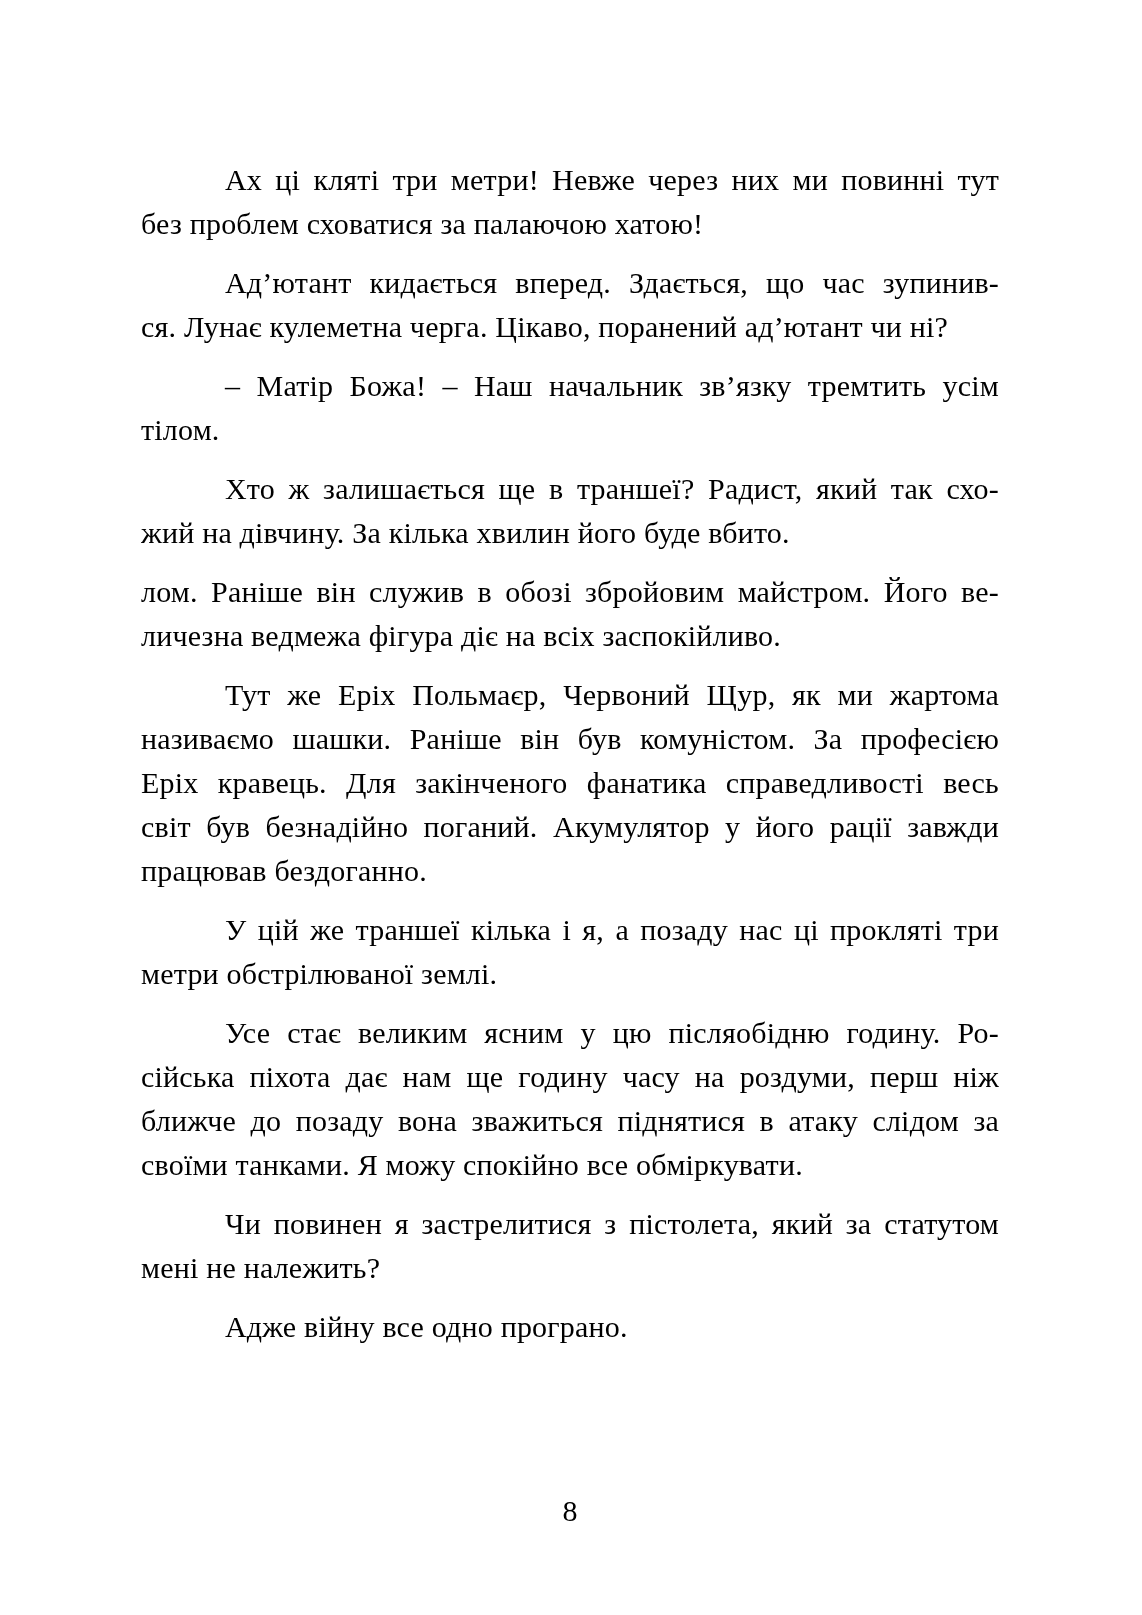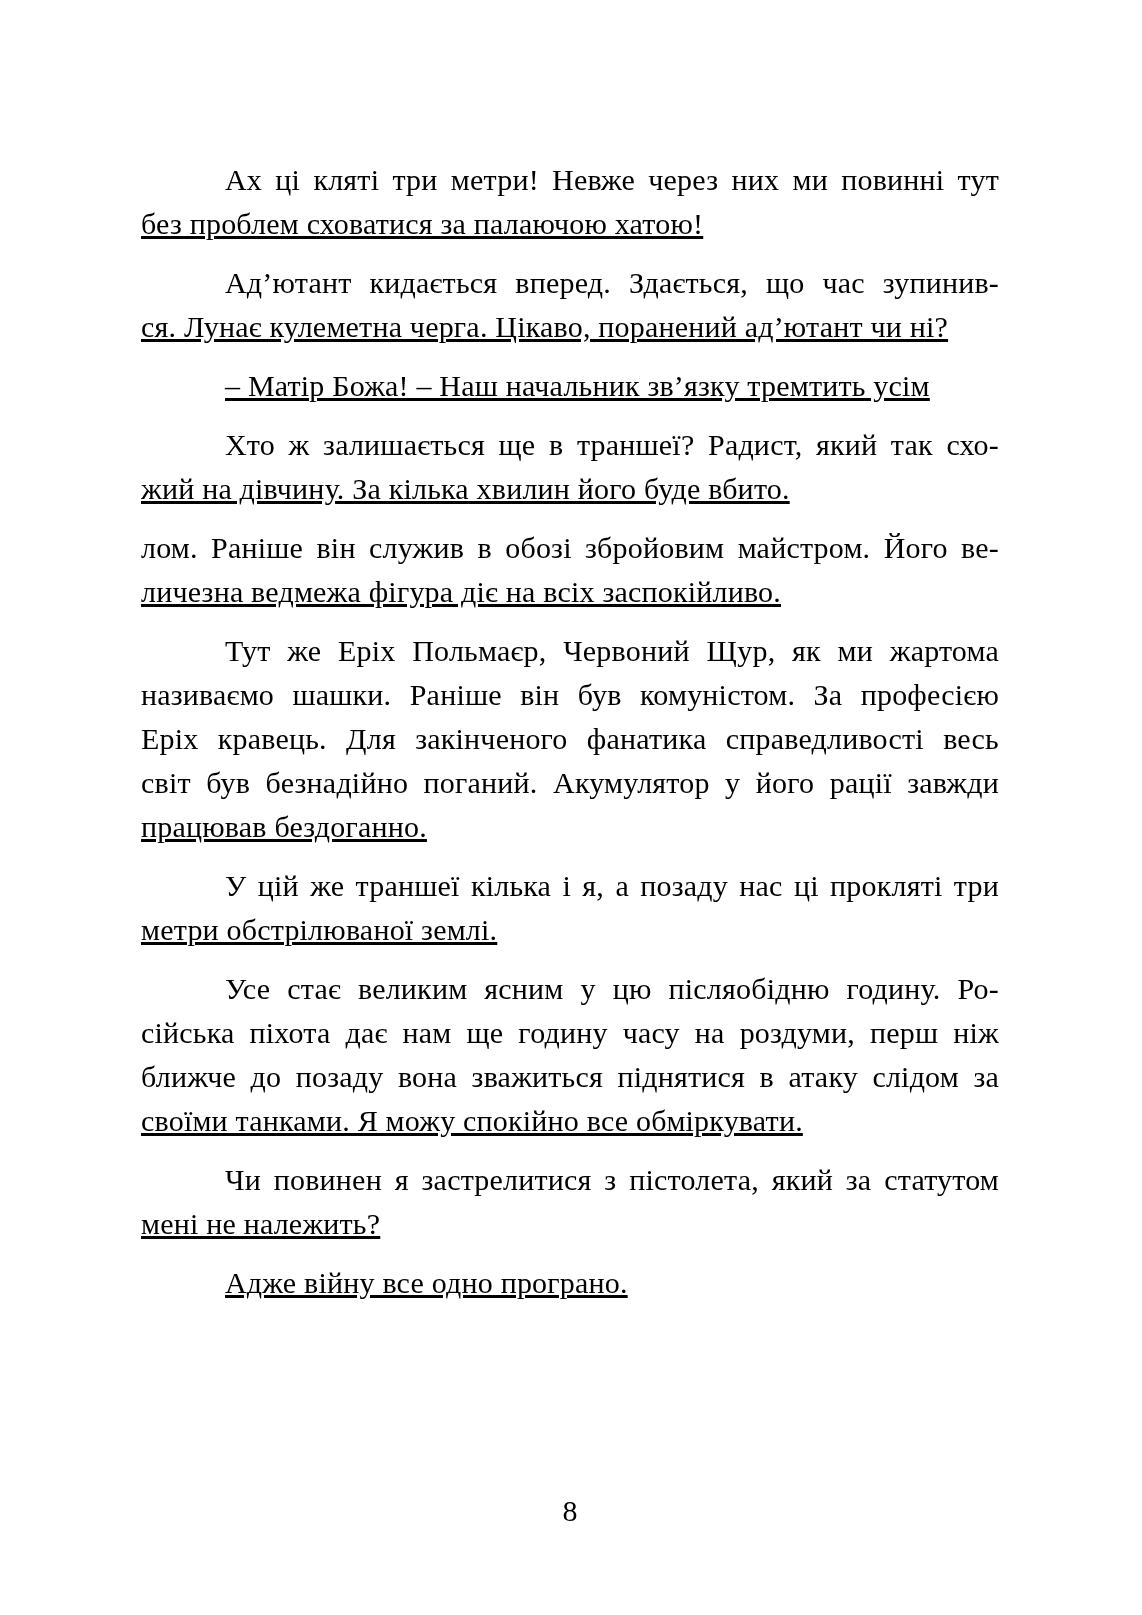--- a/index.html
+++ b/index.html
@@ -40,21 +40,20 @@
     overflow: hidden;
     text-align: justify;
     text-align-last: justify;
     letter-spacing: 0.2px;
   }
   .line.first {
     text-indent: 84px;
   }
   .para .line:last-child {
     text-align-last: auto;
-    text-decoration: underline;
   }
   .page-number {
     position: absolute;
     left: 141px;
     top: 1489px;
     width: 858px;
     text-align: center;
     font-size: 30px;
     line-height: 44px;
   }
@@ -67,20 +66,21 @@
       <p class="para">
         <span class="line first">Ах ці кляті три метри! Невже через них ми повинні тут</span>
         <span class="line">без проблем сховатися за палаючою хатою!</span>
       </p>
       <p class="para">
         <span class="line first">Ад’ютант кидається вперед. Здається, що час зупинив-</span>
         <span class="line">ся. Лунає кулеметна черга. Цікаво, поранений ад’ютант чи ні?</span>
       </p>
       <p class="para">
         <span class="line first">– Матір Божа! – Наш начальник зв’язку тремтить усім</span>
+        <span class="line">тілом.</span>
       </p>
       <p class="para">
         <span class="line first">Хто ж залишається ще в траншеї? Радист, який так схо-</span>
         <span class="line">жий на дівчину. За кілька хвилин його буде вбито.</span>
       </p>
       <p class="para">
         <span class="line">лом. Раніше він служив в обозі збройовим майстром. Його ве-</span>
         <span class="line">личезна ведмежа фігура діє на всіх заспокійливо.</span>
       </p>
       <p class="para">

